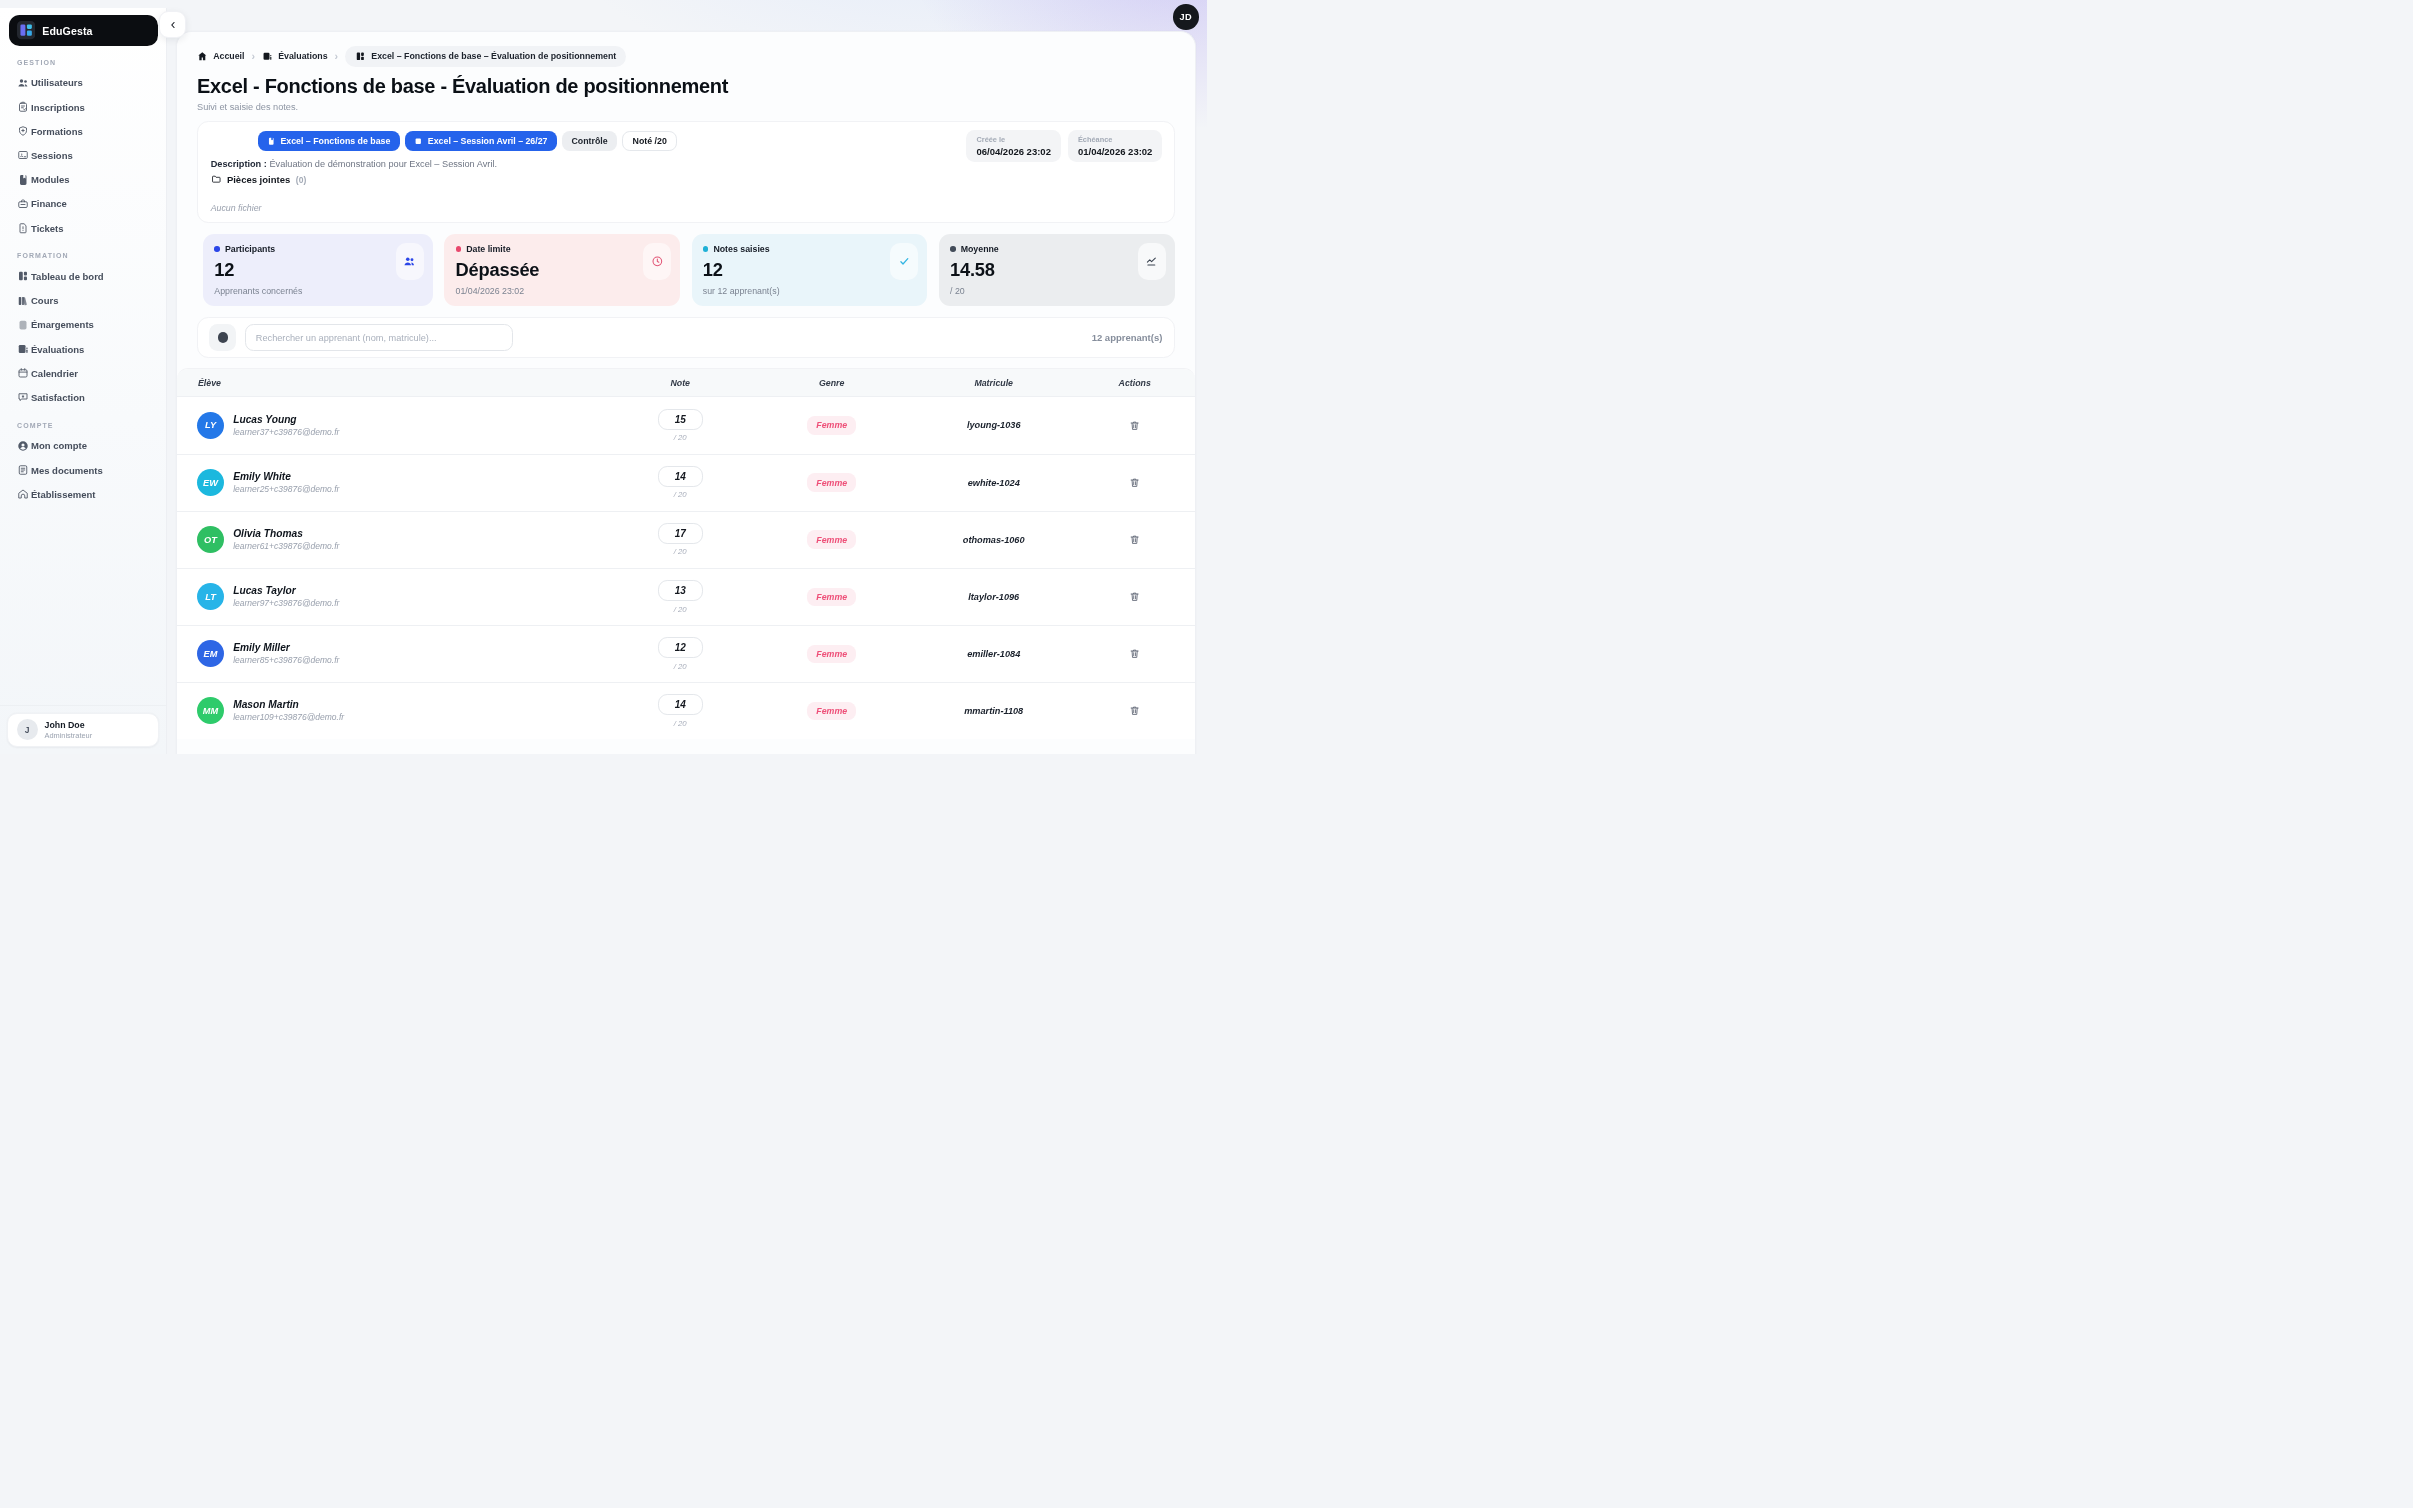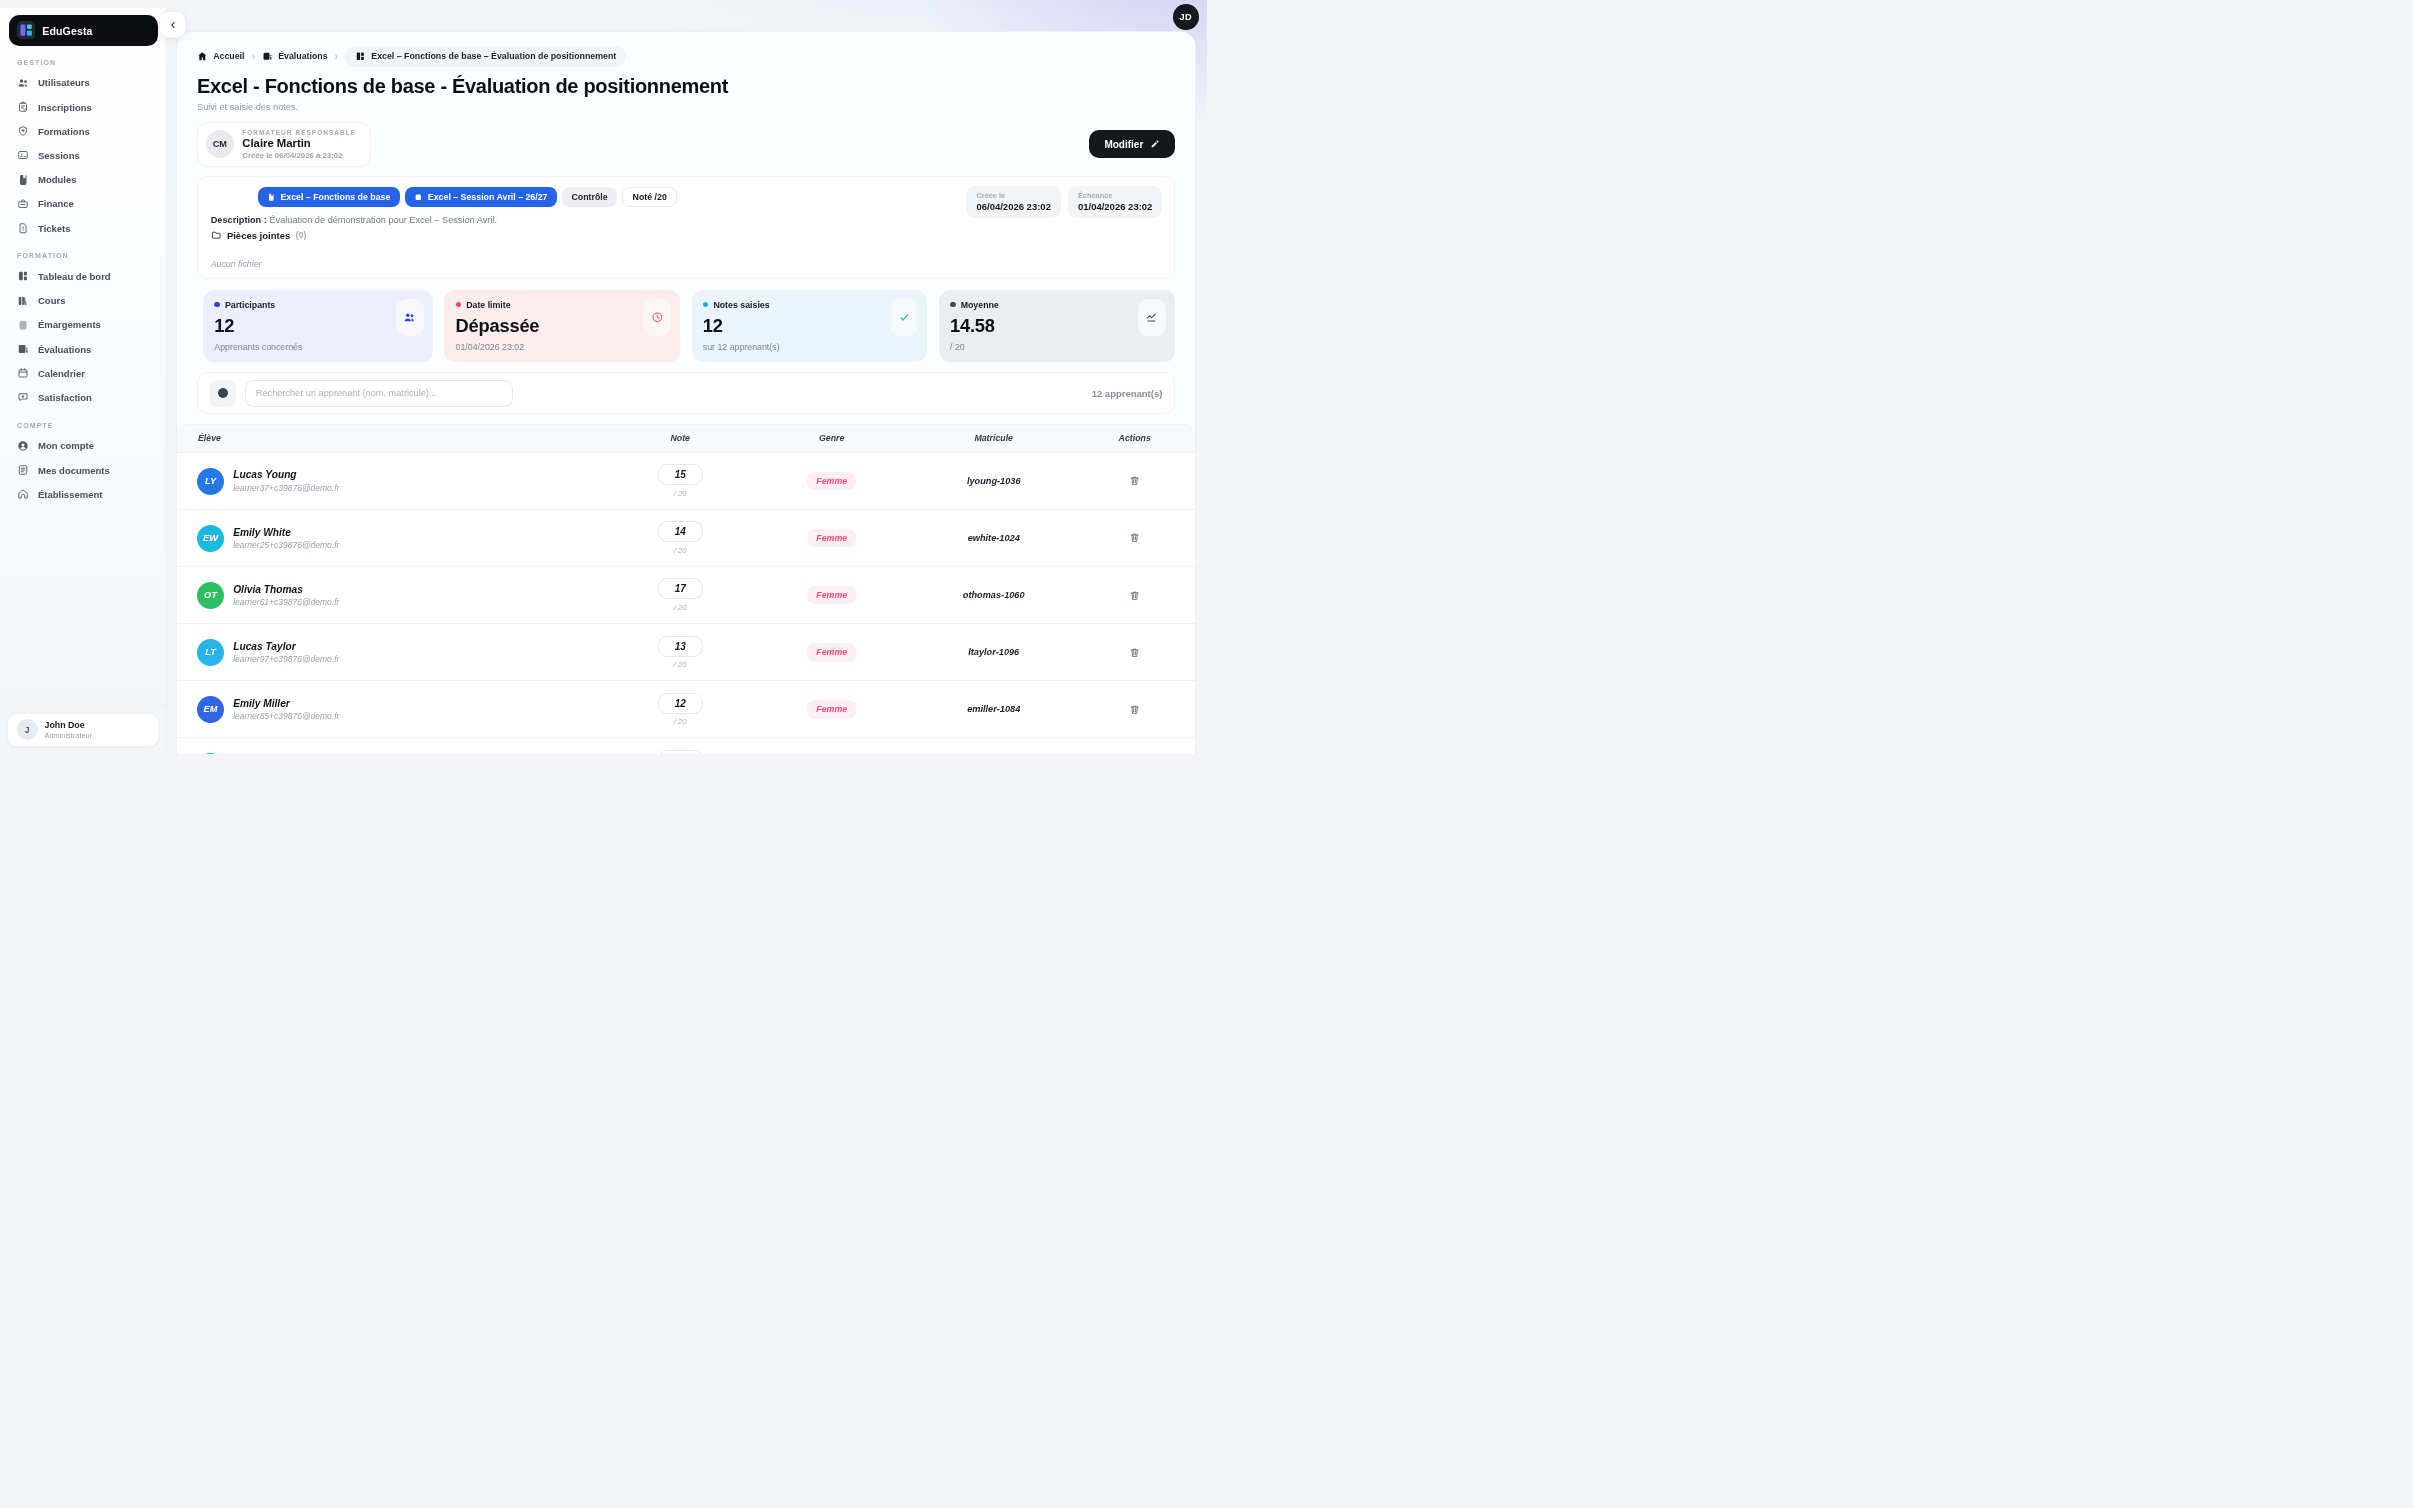--- a/index.html
+++ b/index.html
@@ -28,21 +28,21 @@
     display:flex; align-items:center; gap:7px; padding:0 8.5px; cursor:pointer;
   }
   .brand-mark { width:18.3px; height:18.3px; display:block; }
   .brand-mark svg { width:100%; height:100%; display:block; }
   .brand-name { color:#fff; font-size:10.6px; font-weight:800; letter-spacing:0.1px; }
   .nav-title {
     margin:12.7px 17px 5.6px; font-size:7px; font-weight:800; letter-spacing:1.1px;
     color:#a2a9b6; text-transform:uppercase;
   }
   .nav-item {
-    display:flex; align-items:center; gap:9px; margin:1px 7px; padding:5.6px 10px;
+    display:flex; align-items:center; gap:2px; margin:1px 7px; padding:5.6px 10px;
     border-radius:7px; cursor:pointer;
   }
   .nav-icon { width:12px; height:12px; color:#525a68; flex:0 0 auto; }
   .nav-icon svg { width:100%; height:100%; display:block; }
   .nav-label { font-size:9.5px; font-weight:700; color:#454d5b; white-space:nowrap; }
   .side-bottom {
     position:absolute; left:0; right:0; bottom:0; padding:7px;
     border-top:0.7px solid #edf0f3;
   }
   .side-user {
@@ -456,38 +456,20 @@
             <rect x="13.8" y="13" width="6.2" height="7.5" rx="2" fill="currentColor"></rect>
           </svg>
         </span>
       <span class="crumb-label">Excel – Fonctions de base – Évaluation de positionnement</span>
     </span>
   </div>
 
   <h1 class="page-title">Excel - Fonctions de base - Évaluation de positionnement</h1>
   <div class="page-subtitle">Suivi et saisie des notes.</div>
 
-  <div class="trainer-row">
-    <div class="trainer-card">
-      <span class="trainer-avatar">CM</span>
-      <div>
-        <div class="trainer-label">FORMATEUR RESPONSABLE</div>
-        <div class="trainer-name">Claire Martin</div>
-        <div class="trainer-created">Créée le 06/04/2026 à 23:02</div>
-      </div>
-    </div>
-    <button class="edit-btn">
-      <span>Modifier</span>
-      <span class="i14">
-          <svg viewBox="0 0 24 24">
-            <path d="m4 16.8 9.8-9.8 3.2 3.2L7.2 20H4zM15.2 5.6l1.5-1.5a1.7 1.7 0 0 1 2.4 0l.8.8a1.7 1.7 0 0 1 0 2.4l-1.5 1.5z" fill="currentColor"></path>
-          </svg>
-        </span>
-    </button>
-  </div>
 
   <div class="info-card">
     <div class="badges">
       <span class="badge badge-blue" style="background: rgb(37, 99, 235);">
         <span class="i12">
             <svg viewBox="0 0 24 24">
               <path d="M5.5 4.8A2.8 2.8 0 0 1 8.3 2h7.4a2.8 2.8 0 0 1 2.8 2.8v14.4A2.8 2.8 0 0 1 15.7 22H8.3a2.8 2.8 0 0 1-2.8-2.8zM12 2v7.2l2.2-1.7 2.3 1.7V2z" fill="currentColor"></path>
             </svg>
           </span>
         <span>Excel – Fonctions de base</span>

